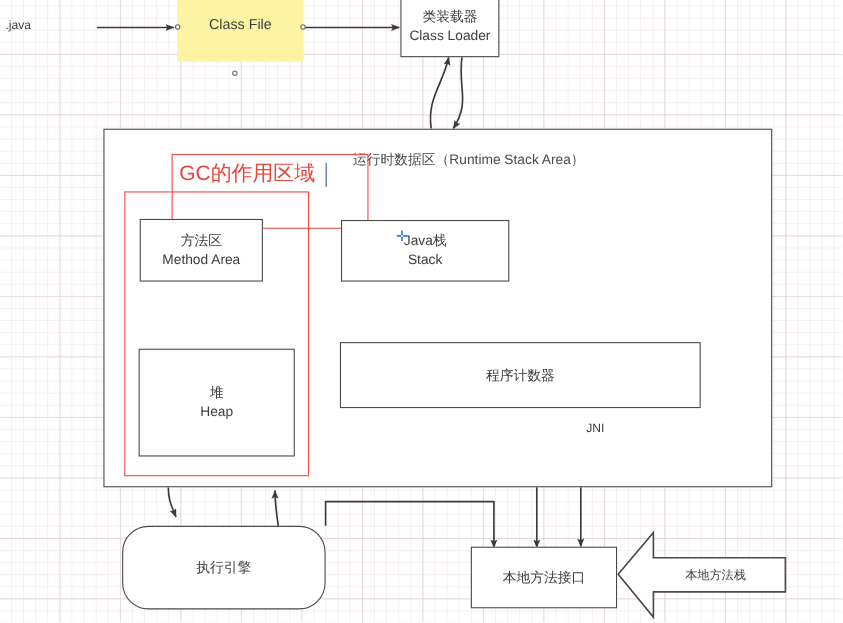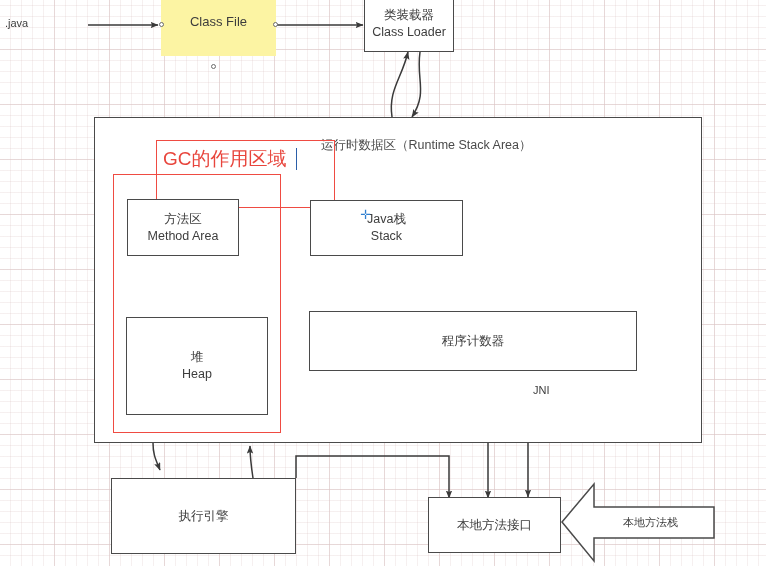--- a/index.html
+++ b/index.html
@@ -182,21 +182,21 @@
 Method Area</div>
   <div class="cursor-icon" style="left:360px; top:208px;">✛</div>
 
 
   <div class="node box box-thin" style="left:126px; top:317px; width:142px; height:98px;">堆
 Heap</div>
 
   <div class="node box box-thin" style="left:297px; top:311px; width:328px; height:60px;margin-left:12px;">程序计数器</div>
   <div class="plain-label" style="left:530px; top:384px; background:#ffffff; padding:0 3px;">JNI</div>
 
-  <div class="node box box-thin" style="left:111px; top:478px; width:185px; height:76px;">执行引擎</div>
+  <div class="node box box-thin" style="left:111px; top:478px; width:185px; height:76px;border-radius:24px;">执行引擎</div>
 
   <div class="node box box-thin" style="left:428px; top:497px; width:133px; height:56px;">本地方法接口</div>
 
   <svg class="overlay" style="pointer-events:auto;" viewBox="0 0 766 566">
     <path d="M594,484 L594,507 L714,507 L714,538 L594,538 L594,561 L562,522 Z" fill="#ffffff" stroke="#4a4a4a" stroke-width="1.5"></path>
   </svg>
   <div class="plain-label" style="left:623px; top:515px;">本地方法栈</div>
 
 </div>
 

